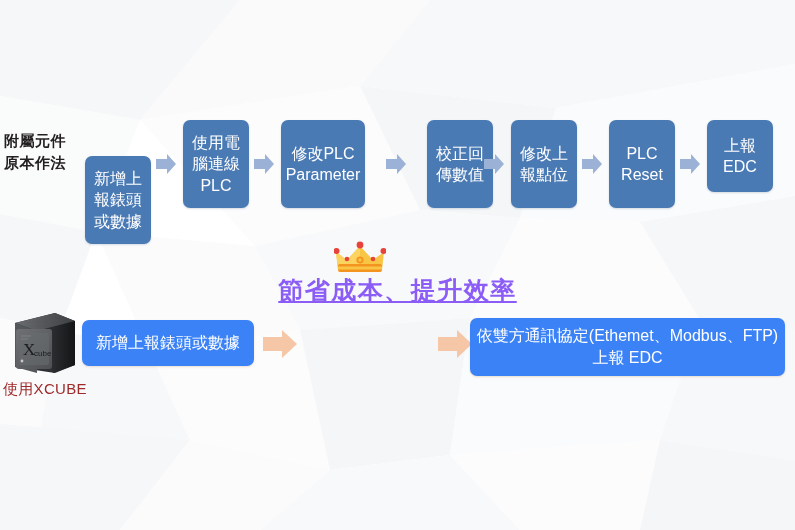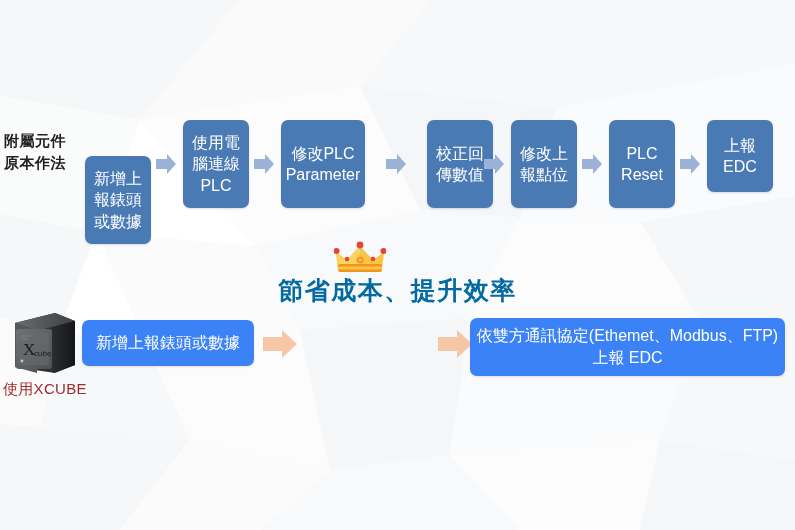--- a/index.html
+++ b/index.html
@@ -51,23 +51,24 @@
   .arrow-blue svg{display:block;width:100%;height:100%;}
 
   
   #crown{position:absolute;left:334px;top:240px;width:52px;height:36px;}
   #crown svg{display:block;width:100%;height:100%;}
 
   #savings-headline{
     position:absolute;left:0;right:0;top:274px;
     text-align:center;
     font-size:25px;font-weight:bold;
-    color:#0369a1;
+    color:#8b5cf6;
     letter-spacing:1.5px;
     white-space:nowrap;
+    text-decoration:underline;
   }
 
   
   #xcube-device{position:absolute;left:9px;top:309px;width:70px;height:68px;}
   #xcube-device svg{display:block;width:100%;height:100%;}
 
   #xcube-label{
     position:absolute;left:3px;top:380px;width:92px;
     font-size:15px;font-weight:normal;color:#9e2a2a;
     white-space:nowrap;letter-spacing:.3px;

